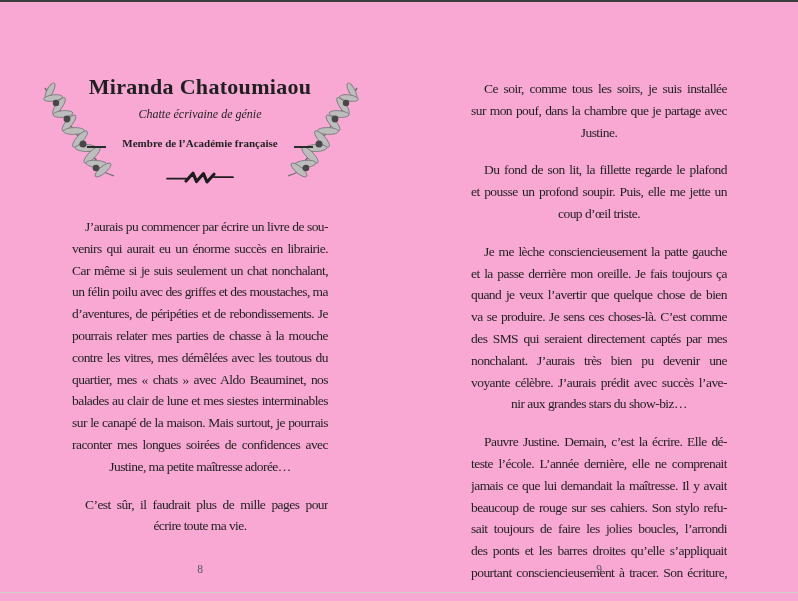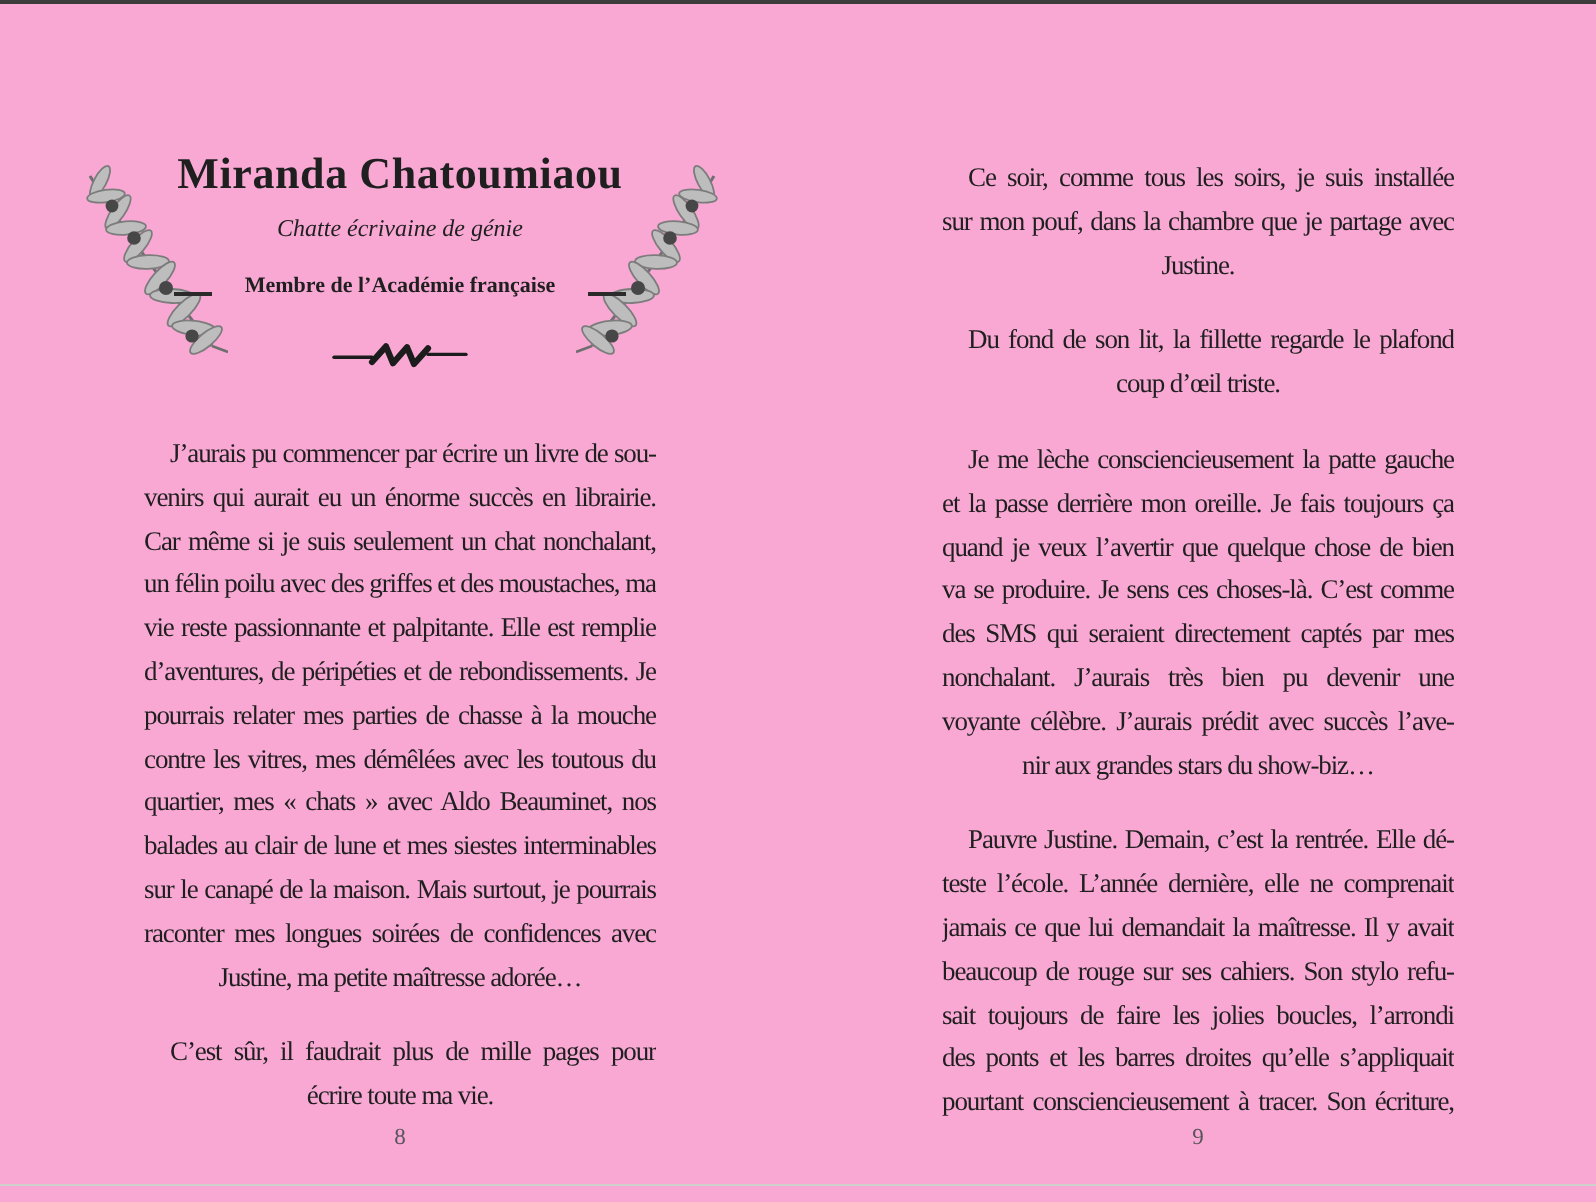--- a/index.html
+++ b/index.html
@@ -131,21 +131,20 @@
         <path d="M20,11 L27,3.2 L30.5,11.6 L37.5,3.6 L41,12 L48,4.2" stroke-width="3.1" stroke-linejoin="round"></path>
       </g>
     </svg>
 
     <div class="body body-left">
         <div class="paragraph">
           <div class="line indent">J’aurais pu commencer par écrire un livre de sou-</div>
           <div class="line">venirs qui aurait eu un énorme succès en librairie.</div>
           <div class="line">Car même si je suis seulement un chat nonchalant,</div>
           <div class="line">un félin poilu avec des griffes et des moustaches, ma</div>
-          <div class="line">vie reste passionnante et palpitante. Elle est remplie</div>
           <div class="line">d’aventures, de péripéties et de rebondissements. Je</div>
           <div class="line">pourrais relater mes parties de chasse à la mouche</div>
           <div class="line">contre les vitres, mes démêlées avec les toutous du</div>
           <div class="line">quartier, mes « chats » avec Aldo Beauminet, nos</div>
           <div class="line">balades au clair de lune et mes siestes interminables</div>
           <div class="line">sur le canapé de la maison. Mais surtout, je pourrais</div>
           <div class="line">raconter mes longues soirées de confidences avec</div>
           <div class="line rag">Justine, ma petite maîtresse adorée…</div>
         </div>
         <div class="paragraph">
@@ -159,34 +158,35 @@
 
   <div class="page page-right">
     <div class="body body-right">
         <div class="paragraph">
           <div class="line indent">Ce soir, comme tous les soirs, je suis installée</div>
           <div class="line">sur mon pouf, dans la chambre que je partage avec</div>
           <div class="line rag">Justine.</div>
         </div>
         <div class="paragraph">
           <div class="line indent">Du fond de son lit, la fillette regarde le plafond</div>
+          <div class="line">et pousse un profond soupir. Puis, elle me jette un</div>
           <div class="line rag">coup d’œil triste.</div>
         </div>
         <div class="paragraph">
           <div class="line indent">Je me lèche consciencieusement la patte gauche</div>
           <div class="line">et la passe derrière mon oreille. Je fais toujours ça</div>
           <div class="line">quand je veux l’avertir que quelque chose de bien</div>
           <div class="line">va se produire. Je sens ces choses-là. C’est comme</div>
           <div class="line">des SMS qui seraient directement captés par mes</div>
           <div class="line">nonchalant. J’aurais très bien pu devenir une</div>
           <div class="line">voyante célèbre. J’aurais prédit avec succès l’ave-</div>
           <div class="line rag">nir aux grandes stars du show-biz…</div>
         </div>
         <div class="paragraph">
-          <div class="line indent">Pauvre Justine. Demain, c’est la rentrée. Elle dé-</div>
+          <div class="line indent">Pauvre Justine. Demain, c’est la écrire. Elle dé-</div>
           <div class="line">teste l’école. L’année dernière, elle ne comprenait</div>
           <div class="line">jamais ce que lui demandait la maîtresse. Il y avait</div>
           <div class="line">beaucoup de rouge sur ses cahiers. Son stylo refu-</div>
           <div class="line">sait toujours de faire les jolies boucles, l’arrondi</div>
           <div class="line">des ponts et les barres droites qu’elle s’appliquait</div>
           <div class="line">pourtant consciencieusement à tracer. Son écriture,</div>
         </div>
       </div>
 
     <div class="pagenum">9</div>

